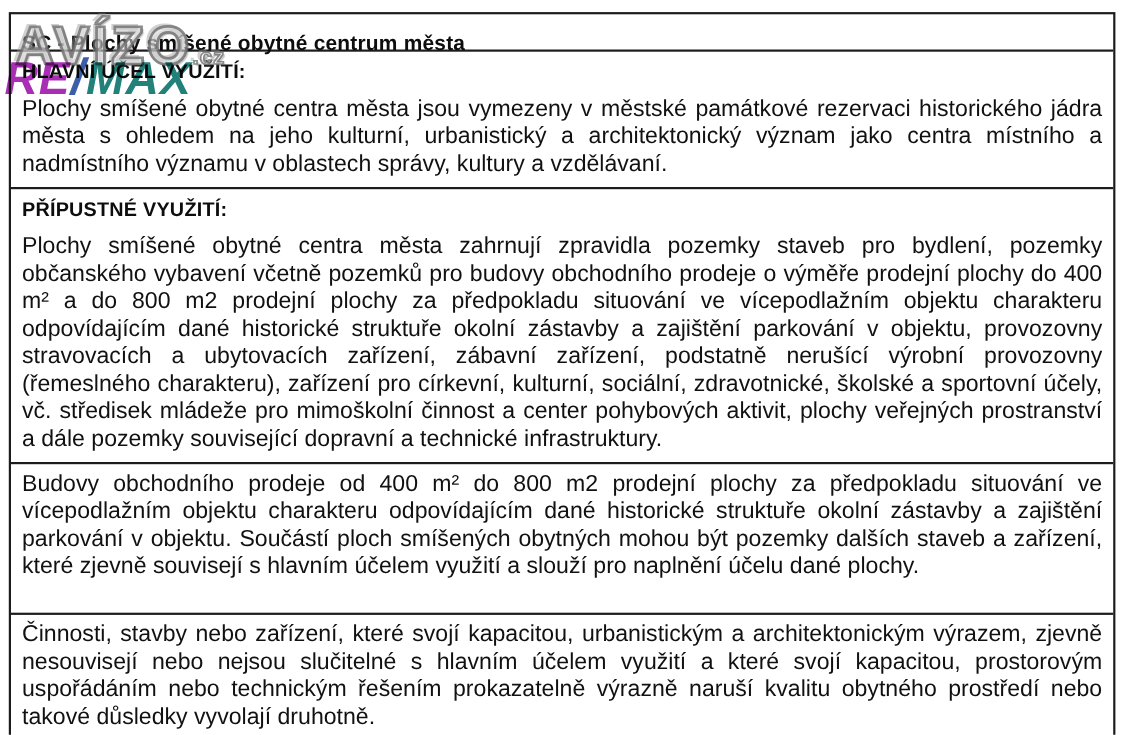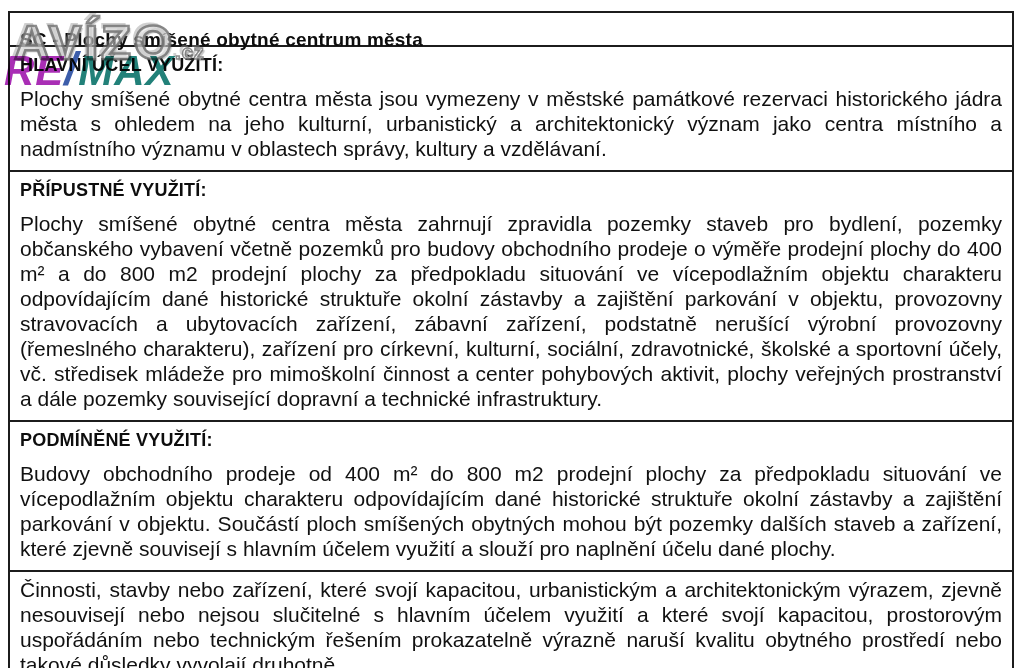--- a/index.html
+++ b/index.html
@@ -113,21 +113,20 @@
     <div class="heading">HLAVNÍ ÚČEL VYUŽITÍ:</div>
     <p class="body-text">Plochy smíšené obytné centra města jsou vymezeny v městské památkové rezervaci historického jádra města s ohledem na jeho kulturní, urbanistický a architektonický význam jako centra místního a nadmístního významu v oblastech správy, kultury a vzdělávaní.</p>
   </div>
 
   <div class="section sec-1">
     <div class="heading">PŘÍPUSTNÉ VYUŽITÍ:</div>
     <p class="body-text">Plochy smíšené obytné centra města zahrnují zpravidla pozemky staveb pro bydlení, pozemky občanského vybavení včetně pozemků pro budovy obchodního prodeje o výměře prodejní plochy do 400 m² a do 800 m2 prodejní plochy za předpokladu situování ve vícepodlažním objektu charakteru odpovídajícím dané historické struktuře okolní zástavby a zajištění parkování v objektu, provozovny stravovacích a ubytovacích zařízení, zábavní zařízení, podstatně nerušící výrobní provozovny (řemeslného charakteru), zařízení pro církevní, kulturní, sociální, zdravotnické, školské a sportovní účely, vč. středisek mládeže pro mimoškolní činnost a center pohybových aktivit, plochy veřejných prostranství a dále pozemky související dopravní a technické infrastruktury.</p>
   </div>
 
   <div class="section sec-2">
-    <div class="heading">PODMÍNĚNÉ VYUŽITÍ:</div>
     <p class="body-text">Budovy obchodního prodeje od 400 m² do 800 m2 prodejní plochy za předpokladu situování ve vícepodlažním objektu charakteru odpovídajícím dané historické struktuře okolní zástavby a zajištění parkování v objektu. Součástí ploch smíšených obytných mohou být pozemky dalších staveb a zařízení, které zjevně souvisejí s hlavním účelem využití a slouží pro naplnění účelu dané plochy.</p>
   </div>
 
   <div class="section sec-3">
     <p class="body-text">Činnosti, stavby nebo zařízení, které svojí kapacitou, urbanistickým a architektonickým výrazem, zjevně nesouvisejí nebo nejsou slučitelné s hlavním účelem využití a které svojí kapacitou, prostorovým uspořádáním nebo technickým řešením prokazatelně výrazně naruší kvalitu obytného prostředí nebo takové důsledky vyvolají druhotně.</p>
   </div>
 
 </div>
 
 <div class="wm-avizo">

